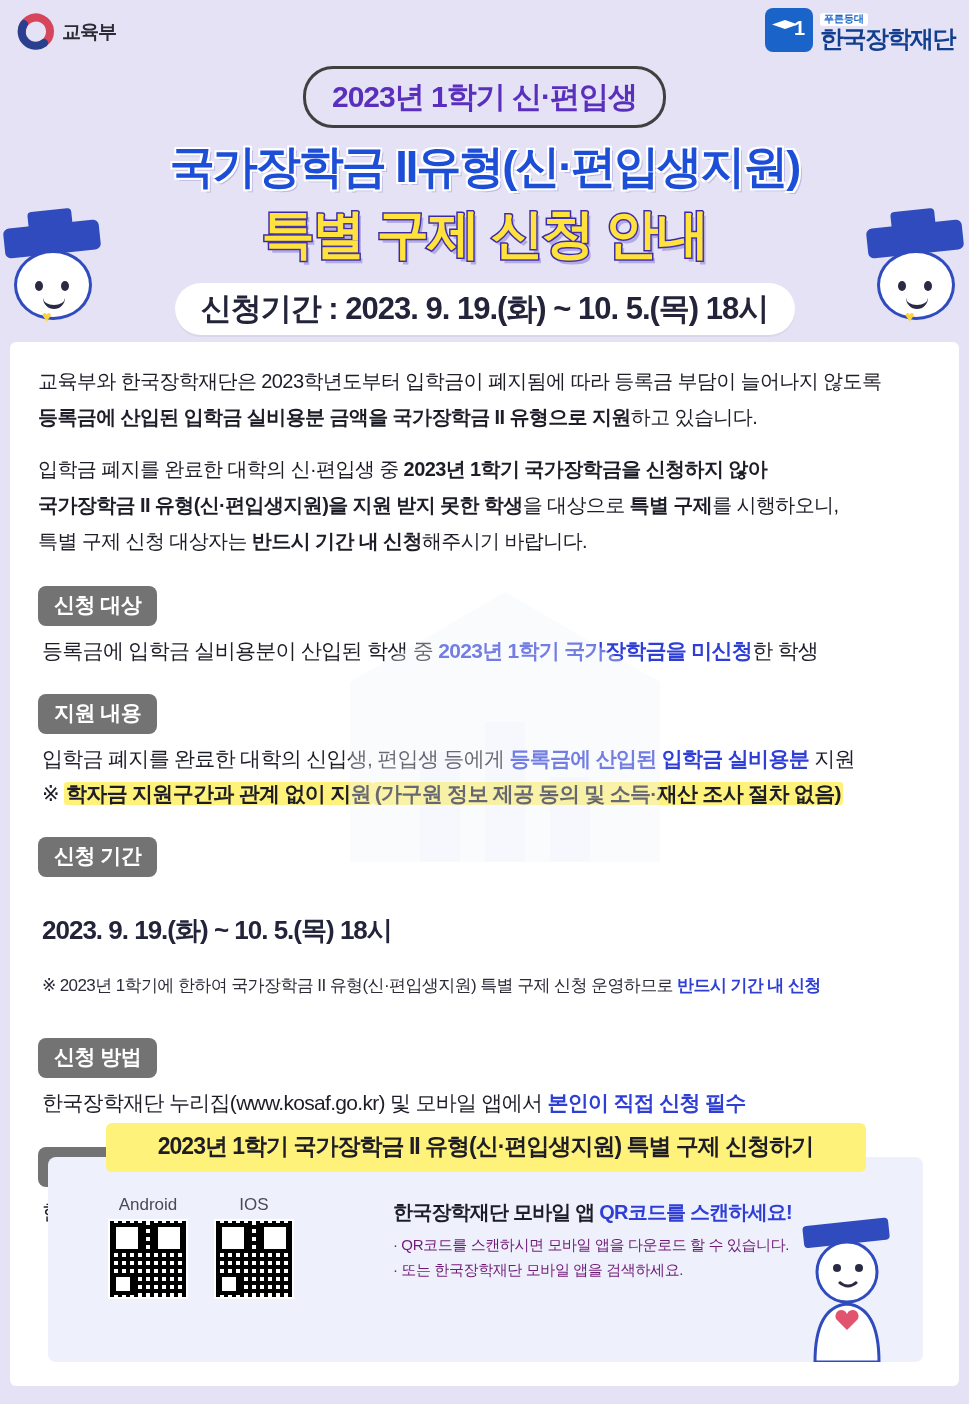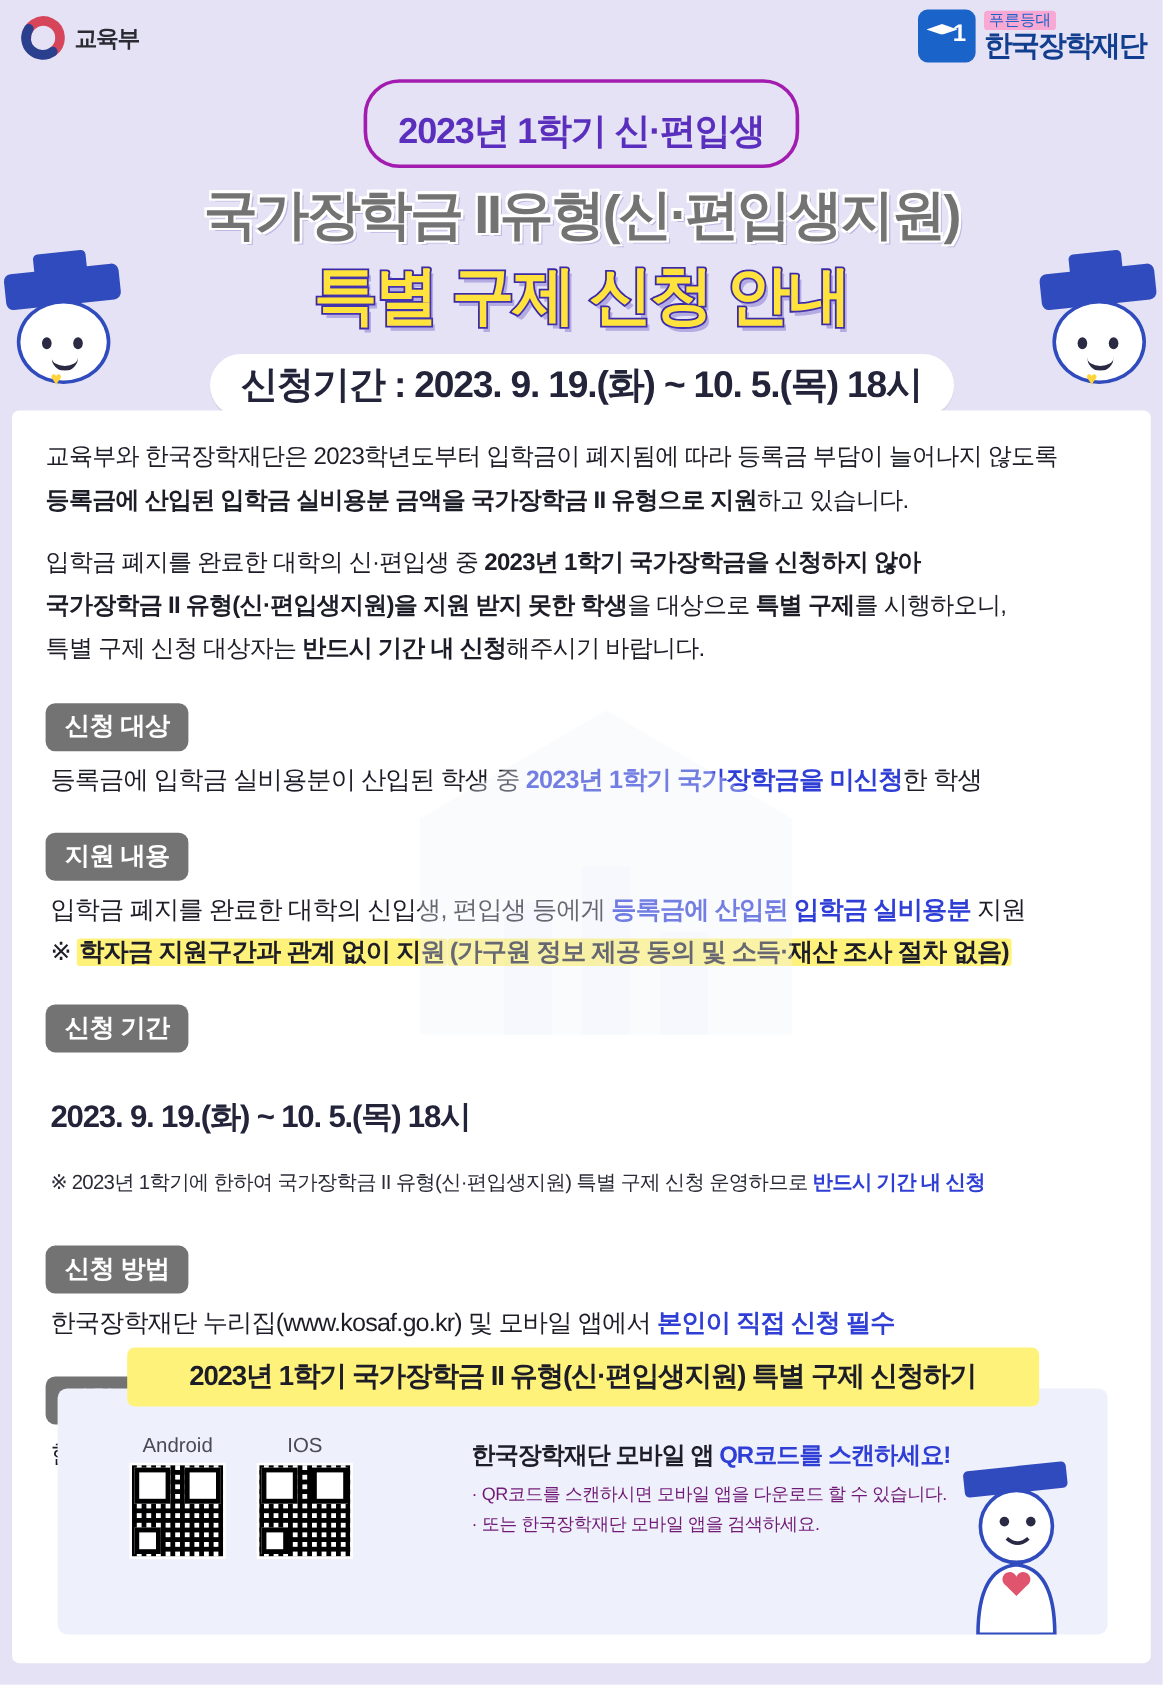--- a/index.html
+++ b/index.html
@@ -39,37 +39,37 @@
     position: relative;
   }
   .kosaf-badge .cap {
     position: absolute; left: 7px; top: 12px; width: 26px; height: 9px;
     background: #fff; clip-path: polygon(0 50%, 50% 0, 100% 50%, 50% 100%);
   }
   .kosaf-badge .num {
     position: absolute; right: 8px; top: 9px; color: #fff; font-size: 20px; font-weight: 700;
   }
   .kosaf-words { line-height: 1.05; }
-  .kosaf-small { font-size: 13px; color: #1a63c8; font-weight: 400; background:#f9a8d4; padding:1px 4px; border-radius:3px; display:inline-block;}
+  .kosaf-small { font-size: 10px; color: #1a63c8; font-weight: 700; background:#ffffff; padding:1px 4px; border-radius:3px; display:inline-block;}
   .kosaf-big { font-size: 24px; font-weight: 800; color: #123e8f; letter-spacing: -1.5px; }
 
   
   .header { position: relative; text-align: center; padding-top: 4px; }
   .pill {
     display: inline-block;
-    border: 3px solid #a21caf;
+    border: 3px solid #404040;
     border-radius: 30px;
-    padding: 20px 26px 7px;
+    padding: 8px 26px 7px;
     font-size: 30px; font-weight: 800; color: #5a2fbd;
     letter-spacing: -1px;
     background: transparent;
   }
   .title1 {
     margin-top: 9px;
-    font-size: 45px; font-weight: 800; color: #737373;
+    font-size: 45px; font-weight: 800; color: #1d4ed8;
     letter-spacing: -2px;
     text-shadow: 2px 2px 0 #ffffff, -2px 2px 0 #fff, 2px -2px 0 #fff, -2px -2px 0 #fff, 3px 3px 0 #bdb9e3;
   }
   .title2 {
     margin-top: 2px;
     font-size: 53px; font-weight: 800; color: #ffe33c;
     letter-spacing: -2px;
     -webkit-text-stroke: 3px #3a2aa8;
     paint-order: stroke fill;
     text-shadow: 3px 4px 0 rgba(90,70,190,.35);

